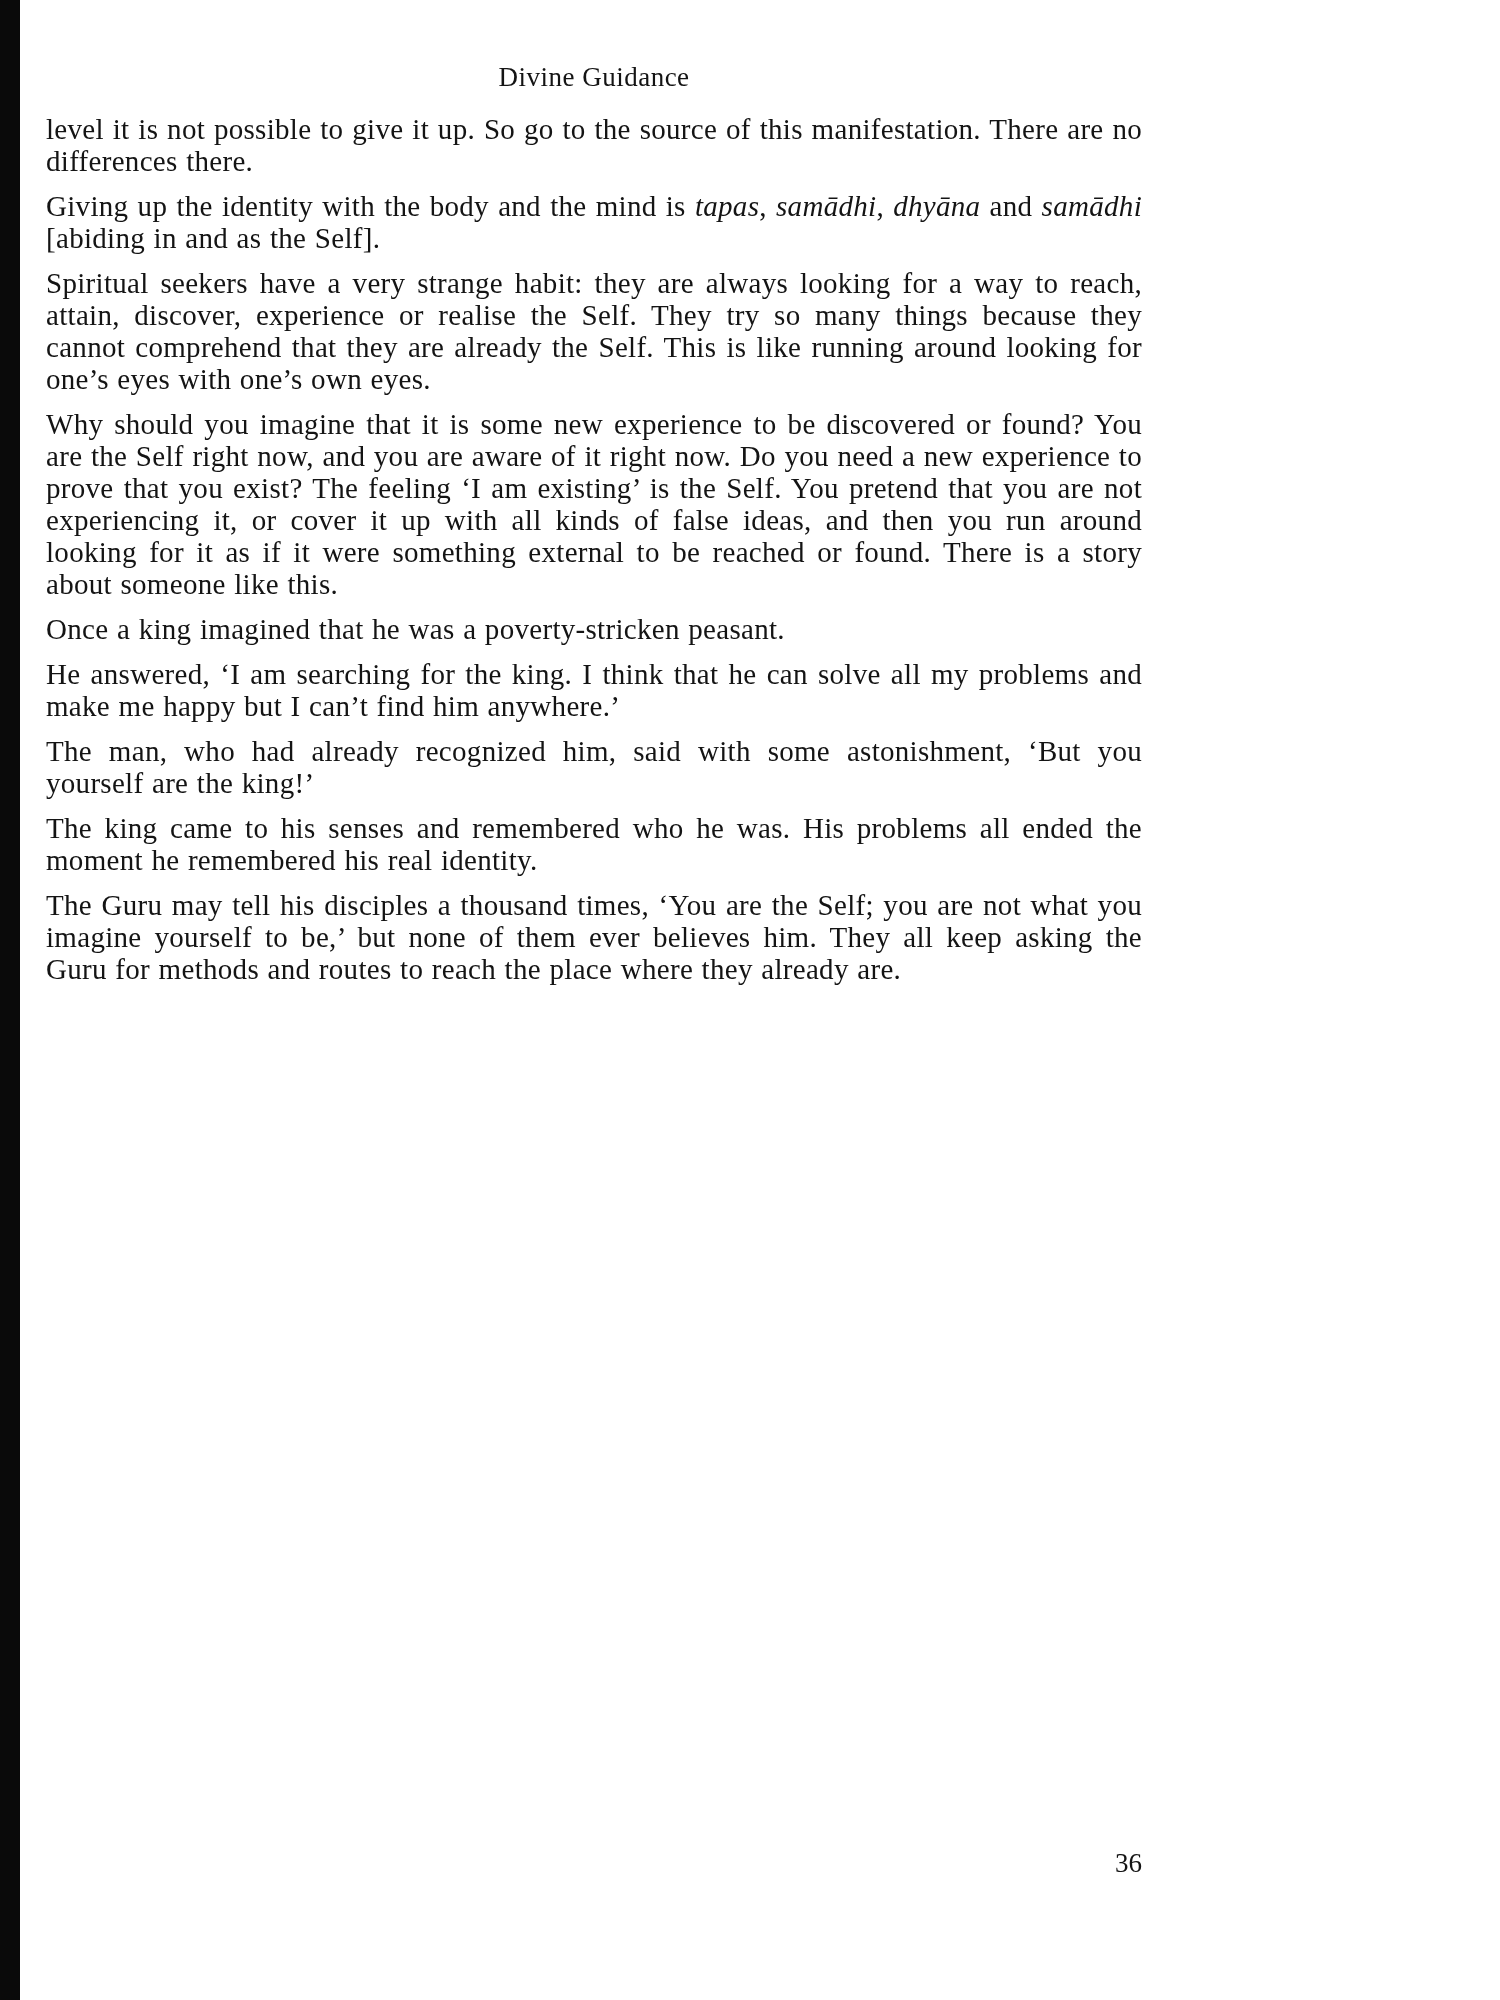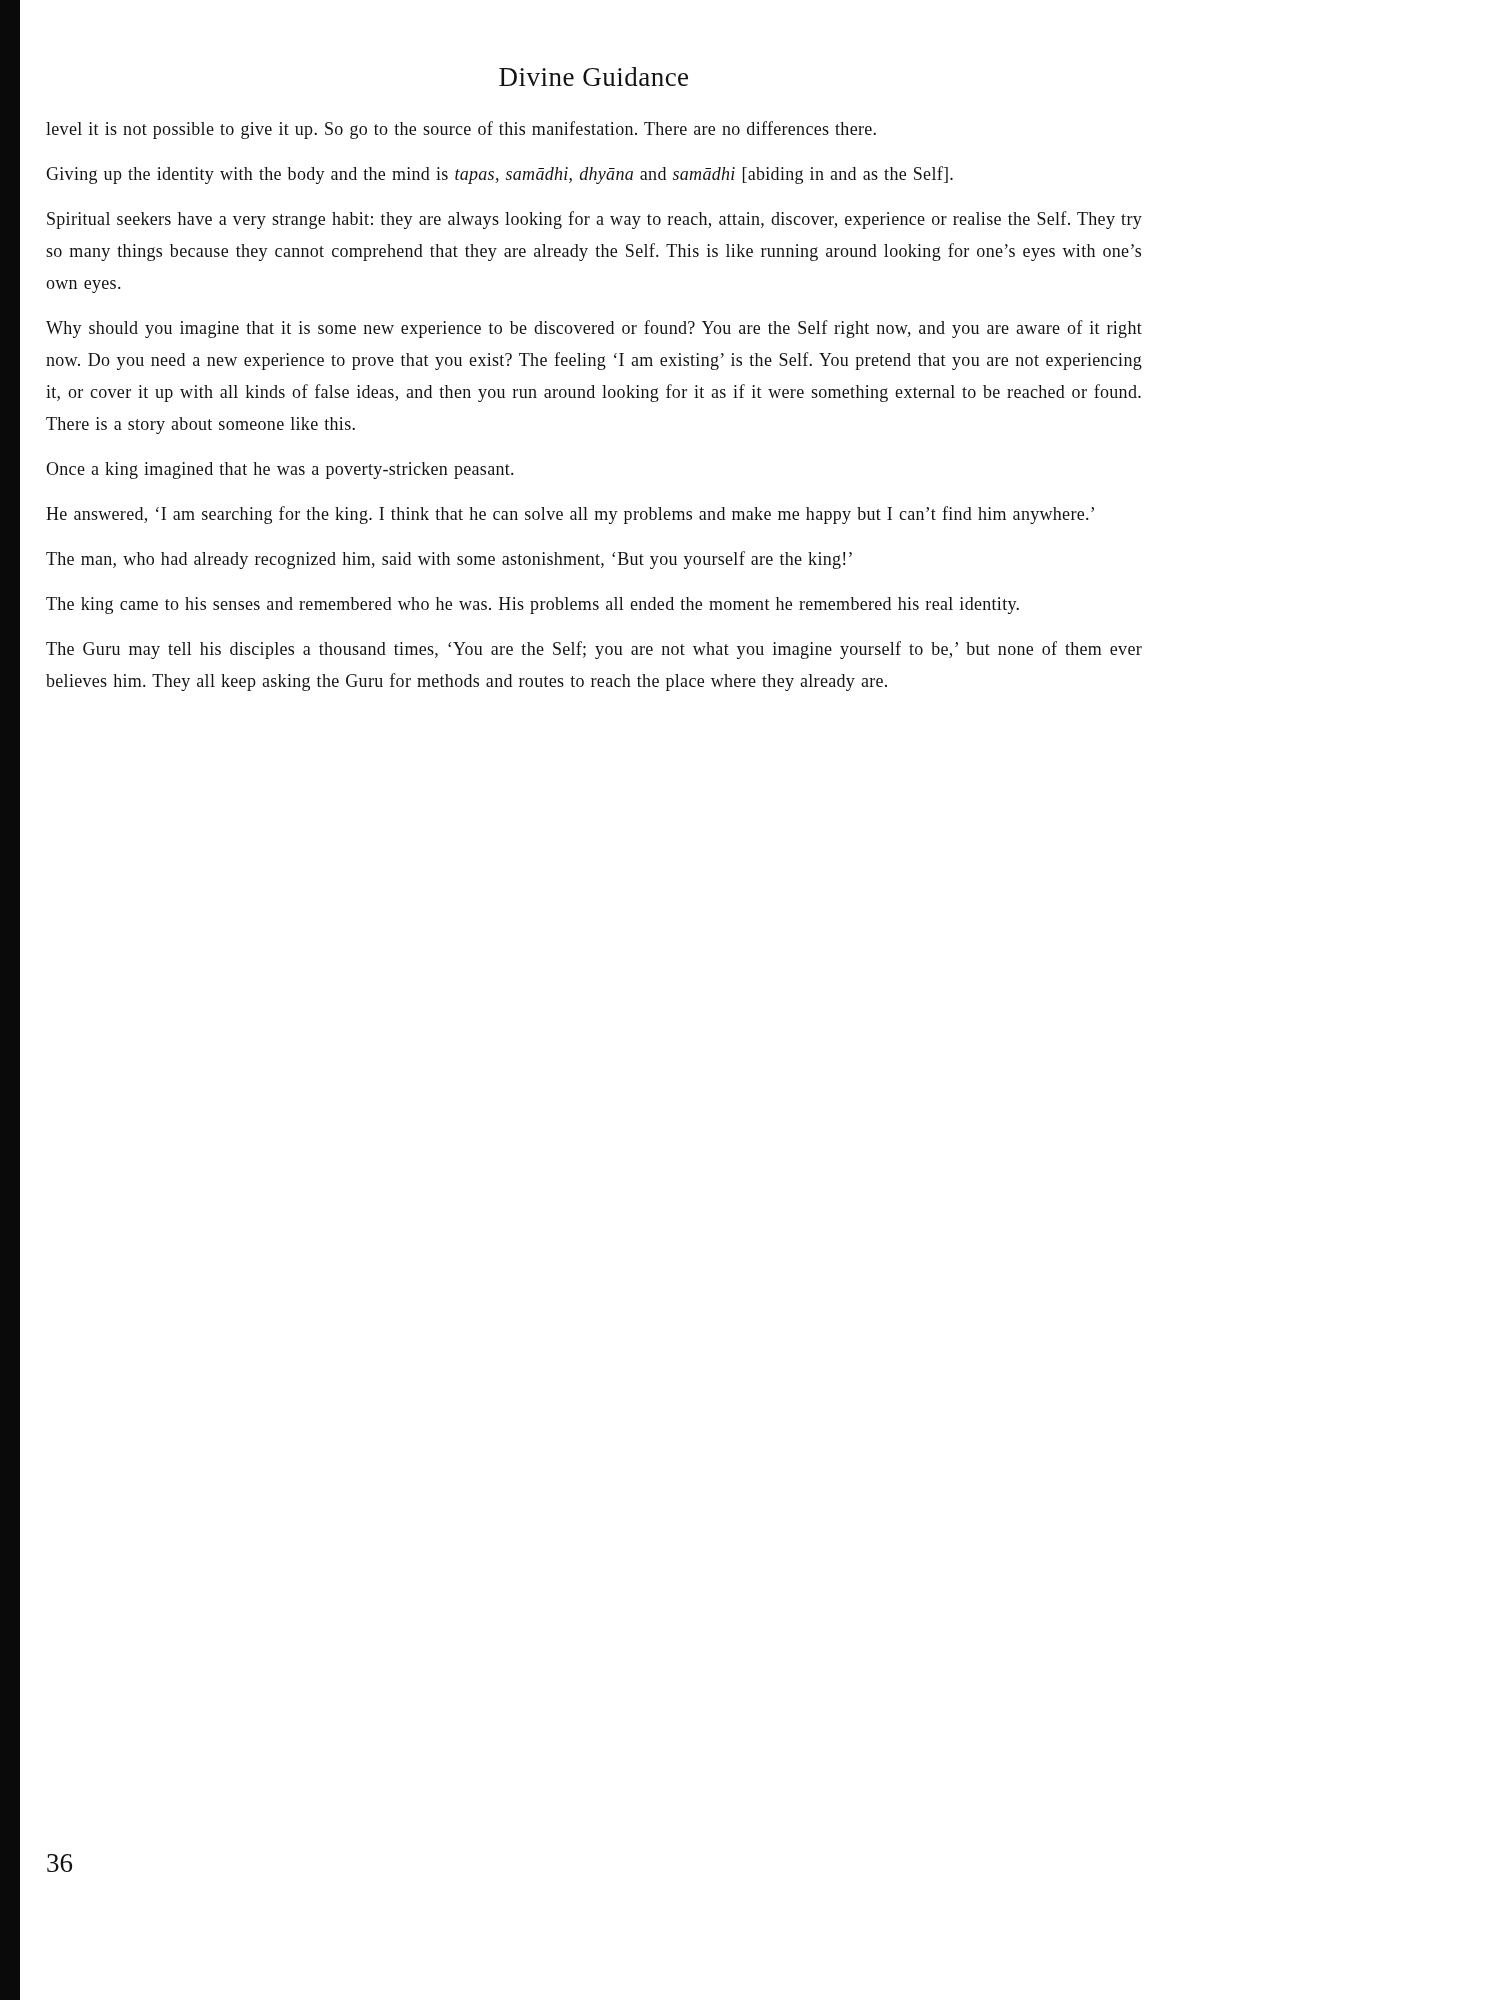--- a/index.html
+++ b/index.html
@@ -31,35 +31,35 @@
   }
   .running-header {
     text-align: center;
     font-size: 27px;
     letter-spacing: 0.5px;
     margin-top: 62px;
     margin-bottom: 20px;
   }
   .text-body p {
     margin: 8px 0 13px 0;
-    font-size: 18px;
+    font-size: 29px;
     line-height: 32px;
     text-align: justify;
     letter-spacing: 0.3px;
     word-spacing: 1px;
   }
   .text-body p em {
     font-style: italic;
   }
   .page-number {
     position: absolute;
     left: 46px;
     width: 1096px;
     top: 1848px;
-    text-align: left;
+    text-align: right;
     font-size: 27px;
   }
 </style>
 </head>
 <body>
 
 <div class="scan-edge"></div>
 
 <div class="page">
   <div class="running-header">Divine Guidance</div>

